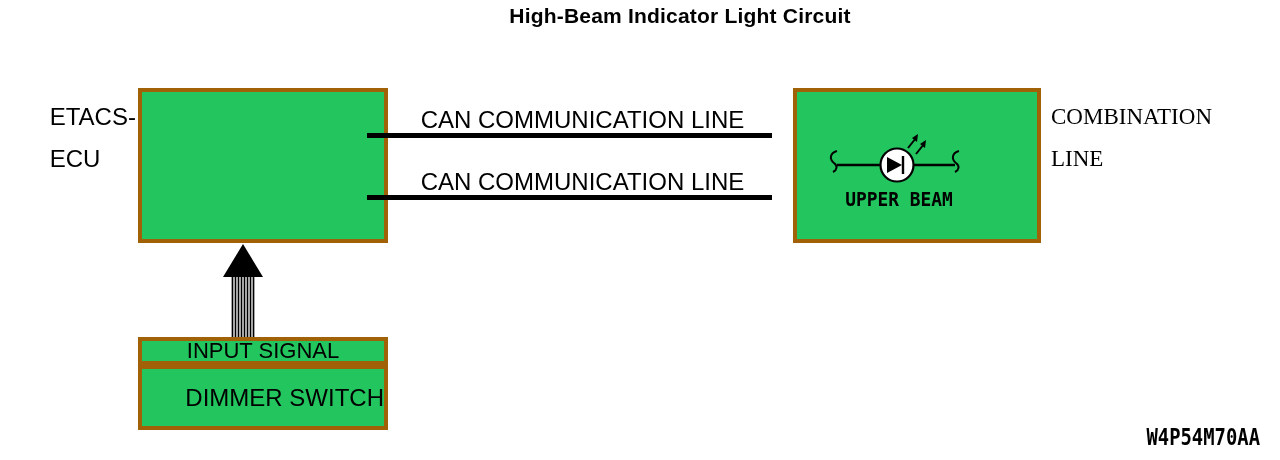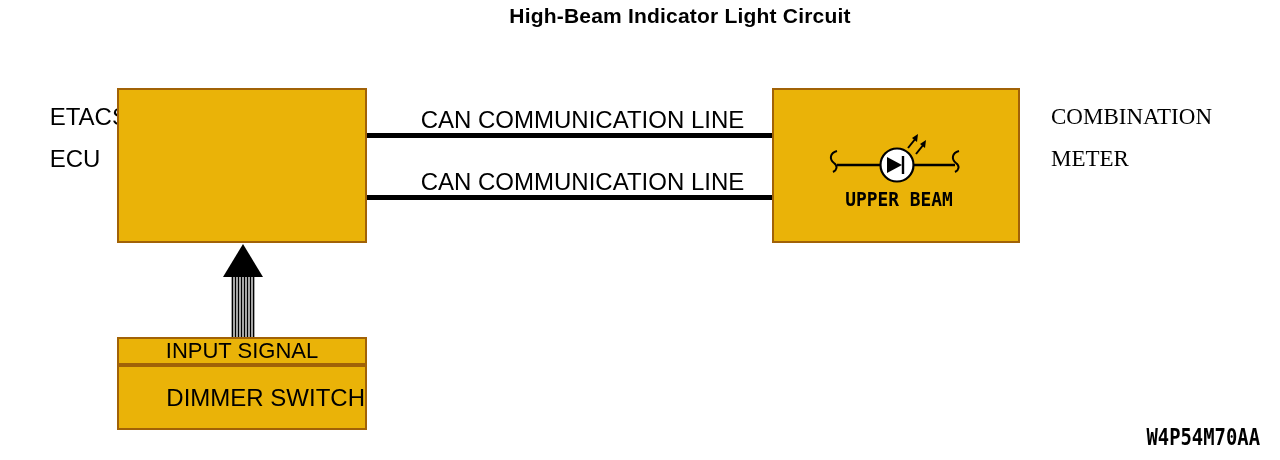--- a/index.html
+++ b/index.html
@@ -17,23 +17,24 @@
     text-align:center;
     font-size:21px;font-weight:bold;
     letter-spacing:0.2px;
     padding-left:40px;
   }
   .blocklabel{
     font-size:24px;line-height:21px;
     white-space:pre;
   }
   .comp-box{
-    border:2px solid #a16207;
-    background:#eab308;
+    border:4px solid #a16207;
+    background:#22c55e;
     box-sizing:border-box;
+    margin-left:21px;
   }
   .etacs-box{left:117px;top:88px;width:250px;height:155px;}
   .meter-box{left:772px;top:88px;width:248px;height:155px;}
   .busline{
     background:#000;height:5px;left:367px;width:405px;
   }
   .bus-h{top:133px;}
   .bus-l{top:195px;}
   .buslabel{
     left:394px;
@@ -90,21 +91,21 @@
   </div>
 
   <div class="abs buslabel buslabel-l">
     <span>CAN COMMUNICATION LINE</span><br>
   </div>
 
   <div class="abs comp-box meter-box"></div>
 
   <div class="abs blocklabel meter-label">
     <span>COMBINATION</span><br>
-    <span>METER</span>
+    <span>LINE</span>
   </div>
 
   <svg class="abs led-svg" viewBox="0 0 160 60">
 
     <line x1="17" y1="37" x2="135" y2="37" stroke="#000" stroke-width="2.4"></line>
 
     <path d="M17,23 C10,25 9,31 14,35 C18,38 17,42 13,44" fill="none" stroke="#000" stroke-width="2"></path>
 
     <path d="M139,23 C132,25 131,31 136,35 C140,38 139,42 135,44" fill="none" stroke="#000" stroke-width="2"></path>
 

